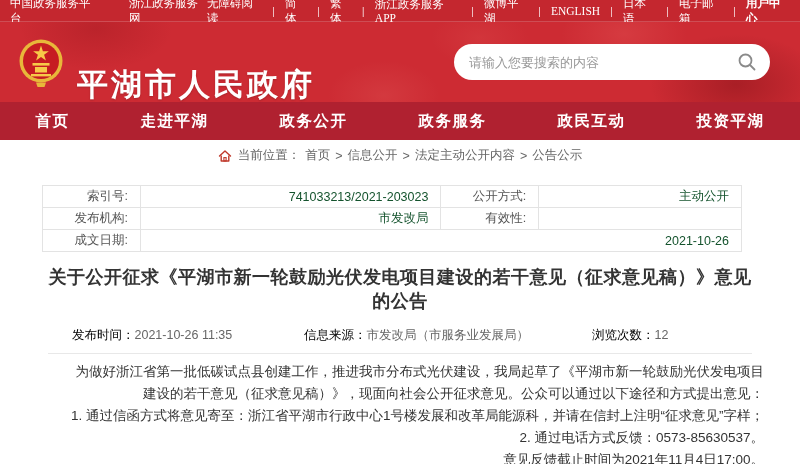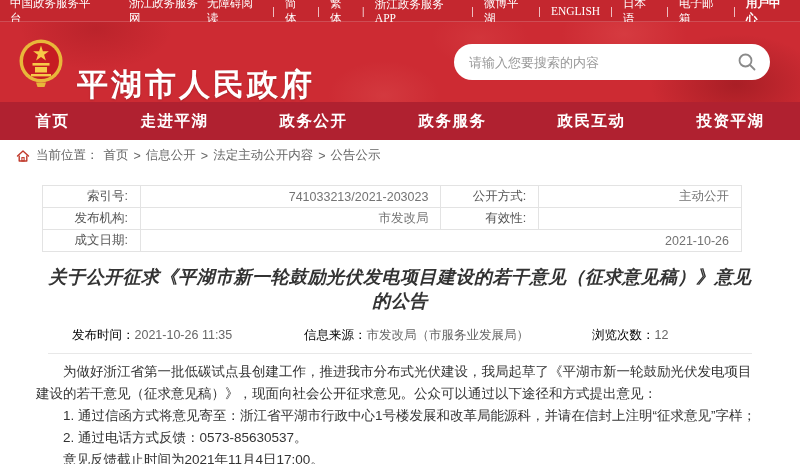--- a/index.html
+++ b/index.html
@@ -56,49 +56,49 @@
   
   .mainnav {
     height:38px; background:#b02130;
     display:flex; justify-content:space-around; align-items:center;
   }
   .mainnav a { color:#fff; font-size:15.5px; font-weight:bold; letter-spacing:1.5px; }
 
   
   .breadcrumb {
     display:flex; align-items:center; gap:5px;
-    padding:7px 16px 5px; font-size:12.5px; color:#666;
+    padding:7px 10px 5px; font-size:12.5px; color:#666;justify-content:center;
   }
   .breadcrumb a { color:#666; }
   .bc-home { display:flex; align-items:center; margin-right:1px; }
 
   
   .info-table {
     width:700px; margin:16px 0 0 42px;
     border-collapse:collapse; table-layout:fixed; font-size:12.5px;
   }
   .info-table td { border:1px solid #e3e3e3; padding:2px 12px; height:20px;text-align:right; }
   .info-table .lbl { color:#555; }
-  .info-table .val { color:#737373; }
+  .info-table .val { color:#14532d; }
 
   
   .doc-title {
     text-align:center; font-size:18px; font-weight:bold; color:#333;
-    margin:13px 40px 0; letter-spacing:0.5px;font-style:italic;
+    margin:13px 40px 0; letter-spacing:0.5px;
   }
   .meta {
     display:flex; align-items:center;
     margin:14px 0 0 72px; font-size:12.5px; color:#666;
   }
   .meta .m1 { width:232px; }
   .meta .m2 { width:288px; }
   .meta .mlabel { color:#000000; }
   .divider { border-bottom:1px solid #e8e8e8; margin:9px 48px 0; }
   .body-text { margin:7px 36px 0; font-size:13.5px; line-height:22px; color:#333; }
-  .body-text p { margin:0; text-indent:2em; }
+  .body-text p { margin:0; text-indent:2em;text-align:right; }
 </style>
 </head>
 <body>
 
 <div>
 
   <div class="topbar">
     <div class="topbar-left">
       <a>中国政务服务平台</a>
       <a>浙江政务服务网</a>

